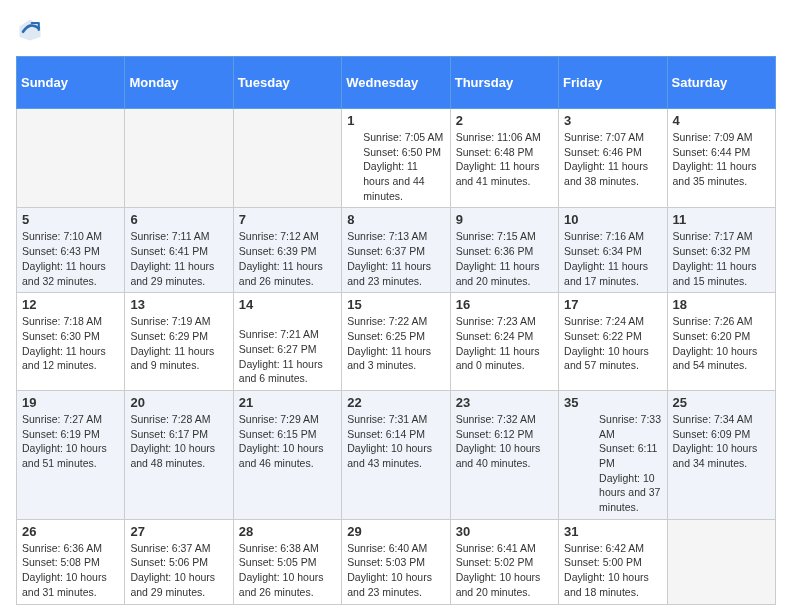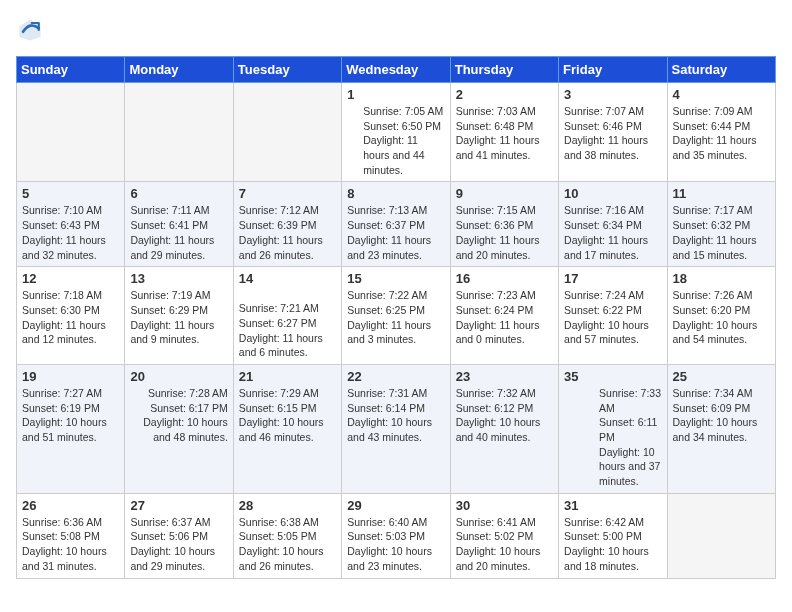--- a/index.html
+++ b/index.html
@@ -51,25 +51,25 @@
     .location {
       font-size: 15px;
       color: #444;
     }
     .calendar {
       width: 100%;
       border-collapse: collapse;
       border: 1px solid #ccc;
     }
     .calendar th {
-      background: #1d4ed8;
+      background: #3b82f6;
       color: #fff;
       font-size: 13px;
       font-weight: bold;
-      padding: 5px 4px;
+      padding: 18px 4px;
       text-align: left;
       border: 1px solid #5a9de0;
     }
     .calendar td {
       width: 108px;
       vertical-align: top;
       border: 1px solid #ccc;
       padding: 4px 5px;
       font-size: 10.5px;
       color: #333;
@@ -145,21 +145,21 @@
         <td class="empty"></td>
         <td class="empty"></td>
         <td>
           <span class="day-num">1</span>
           <div class="day-info" style="white-space: pre-line; margin-left: 16px;">Sunrise: 7:05 AM
 Sunset: 6:50 PM
 Daylight: 11 hours and 44 minutes.</div>
         </td>
         <td>
           <span class="day-num">2</span>
-          <div class="day-info" style="white-space: pre-line;">Sunrise: 7:03 AM
+          <div class="day-info" style="white-space: pre-line;">Sunrise: 11:06 AM
 Sunset: 6:48 PM
 Daylight: 11 hours and 41 minutes.</div>
         </td>
         <td>
           <span class="day-num">3</span>
           <div class="day-info" style="white-space: pre-line;">Sunrise: 7:07 AM
 Sunset: 6:46 PM
 Daylight: 11 hours and 38 minutes.</div>
         </td>
         <td>
@@ -259,21 +259,21 @@
       </tr>
       <tr class="week-row-4">
         <td>
           <span class="day-num">19</span>
           <div class="day-info" style="white-space: pre-line;">Sunrise: 7:27 AM
 Sunset: 6:19 PM
 Daylight: 10 hours and 51 minutes.</div>
         </td>
         <td>
           <span class="day-num">20</span>
-          <div class="day-info" style="white-space: pre-line; text-align: right;">Sunrise: 7:28 AM
+          <div class="day-info" style="white-space: pre-line;">Sunrise: 7:28 AM
 Sunset: 6:17 PM
 Daylight: 10 hours and 48 minutes.</div>
         </td>
         <td>
           <span class="day-num">21</span>
           <div class="day-info" style="white-space: pre-line;">Sunrise: 7:29 AM
 Sunset: 6:15 PM
 Daylight: 10 hours and 46 minutes.</div>
         </td>
         <td>

